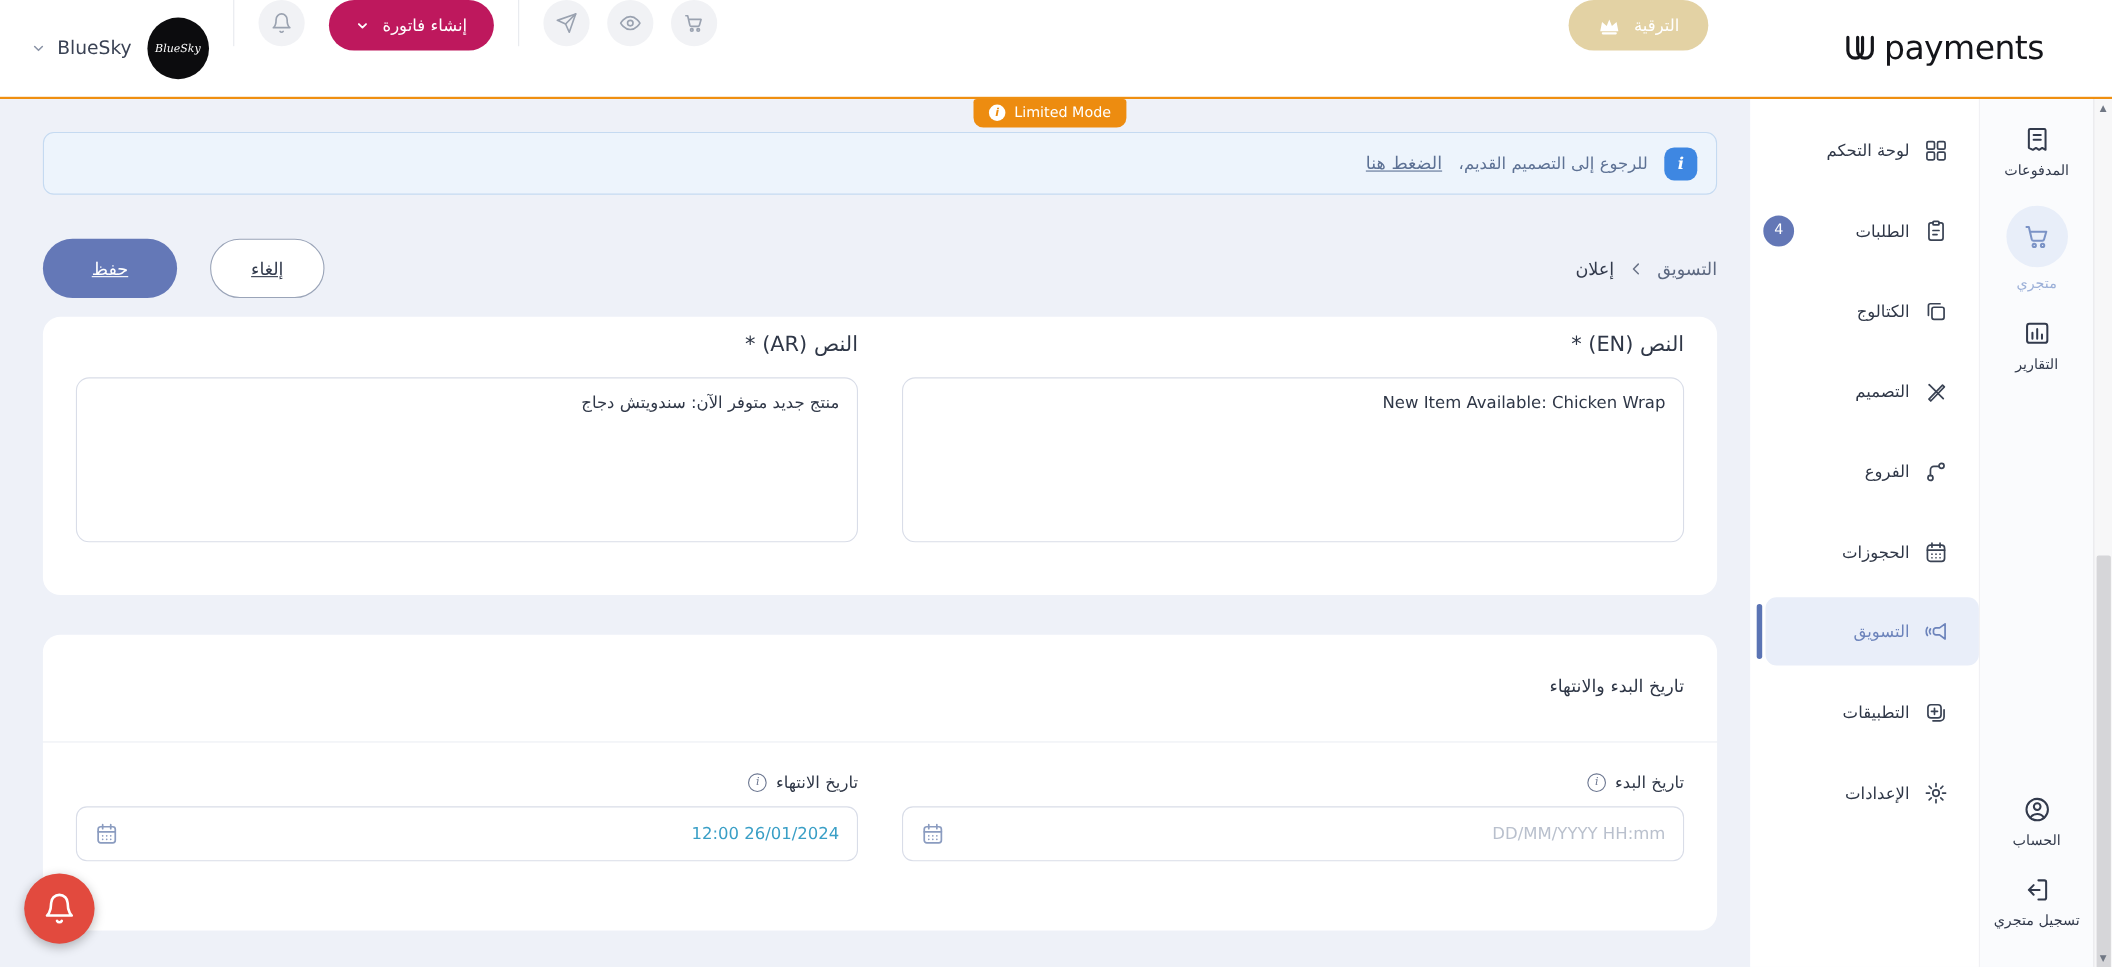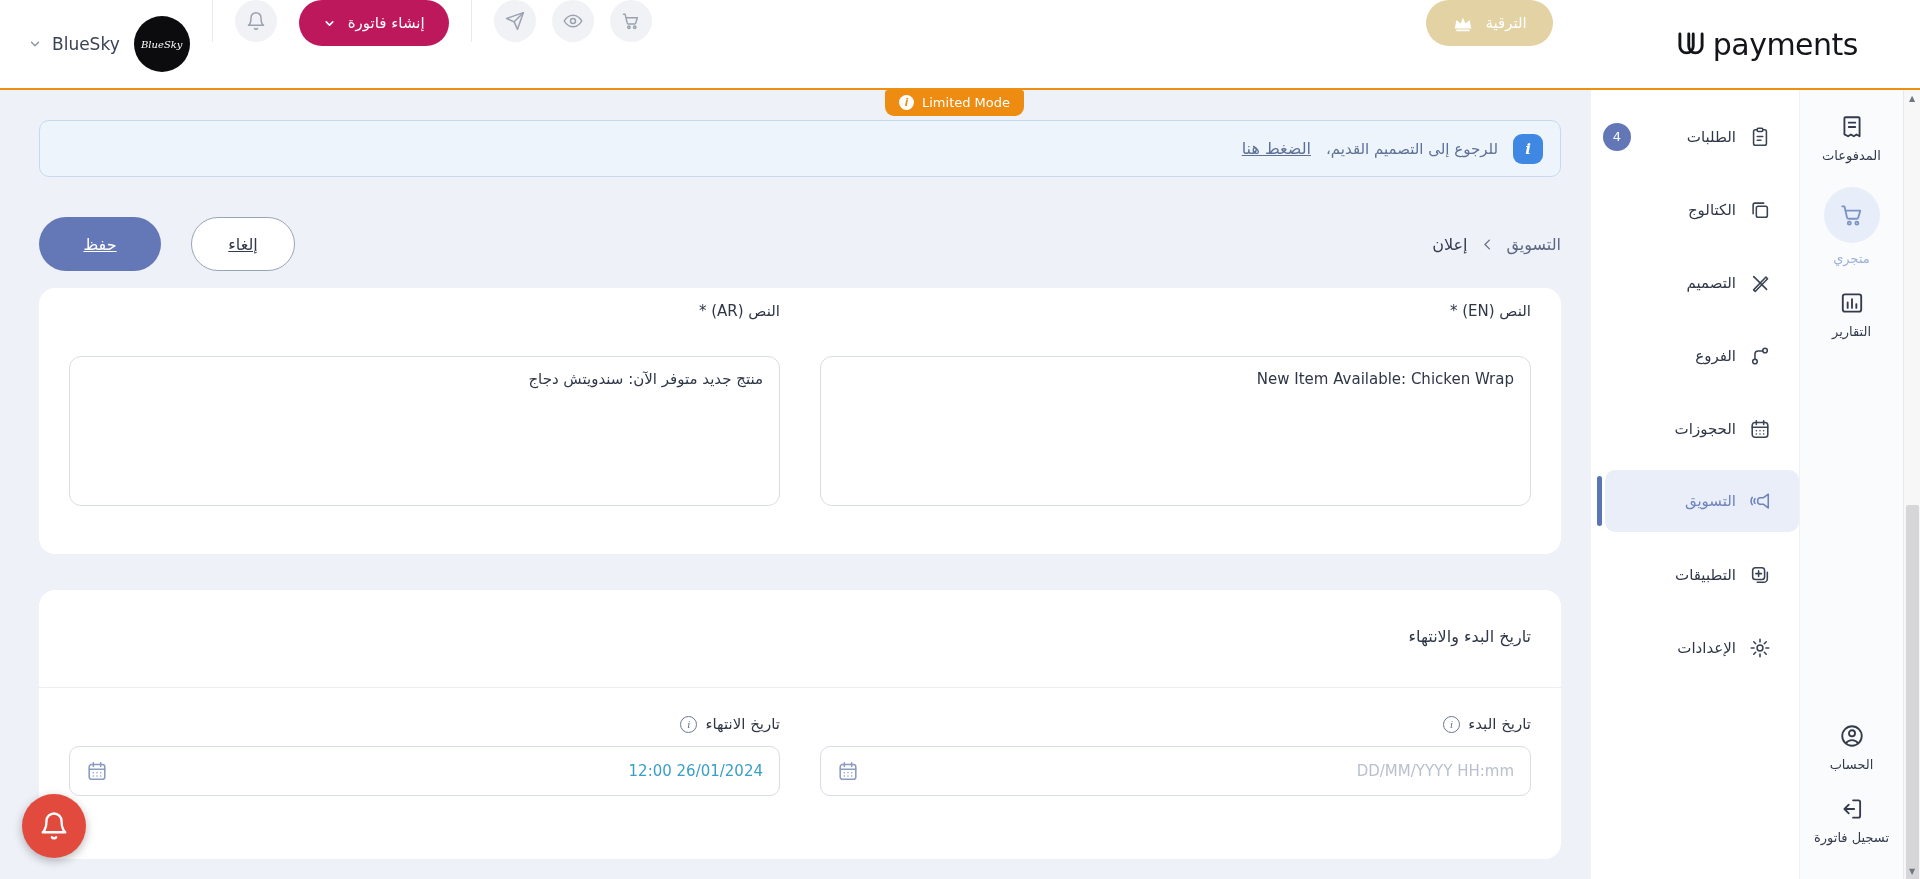--- a/index.html
+++ b/index.html
@@ -44,21 +44,21 @@
   .bc-parent { color:#5c6880; cursor:pointer; }
   .bc-chev { width:15px; height:15px; color:#6a7387; }
   .bc-current { color:#323a4c; }
   .tb-spacer { flex:1; }
   .btn-cancel { width:104px; height:54px; border-radius:27px; background:#fff; border:1px solid #9aa4b8; color:#323a4c; font-size:16px; font-family:inherit; text-decoration:underline; cursor:pointer; margin-left:30px; }
   .btn-save { width:122px; height:54px; border-radius:27px; background:#6478b7; border:none; color:#fff; font-size:16px; font-family:inherit; text-decoration:underline; cursor:pointer; }
 
   .card { margin:0 30px 0 39px; background:#fff; border-radius:16px; }
   .card-texts { margin-top:17px; padding:14px 30px 44px; display:flex; gap:40px; }
   .tcol { flex:1; }
-  .tcol label { display:block; font-size:15px; color:#2f3747; margin-bottom:36px; }
+  .tcol label { display:block; font-size:19px; color:#2f3747; margin-bottom:19px; }
   .tcol textarea { width:100%; height:150px; border:1.5px solid #d9dde8; border-radius:12px; padding:13px 16px; font-size:15px; color:#2f3747; font-family:inherit; resize:none; outline:none; background:#fff; }
 
   .card-dates { margin-top:36px; padding:0 30px; }
   .cd-head { padding:37px 0 41px; font-size:16px; color:#2f3747; }
   .cd-div { border-top:1px solid #eceef3; margin:0 -30px; }
   .cd-fields { display:flex; gap:40px; padding:27px 0 63px; }
   .dfield { flex:1; }
   .dlabel { display:flex; align-items:center; gap:8px; font-size:15px; color:#2f3747; margin-bottom:13px; }
   .info-o { width:17px; height:17px; border-radius:50%; border:1.2px solid #6b7690; color:#6b7690; font-size:10px; font-style:italic; font-family:"DejaVu Serif", serif; display:flex; align-items:center; justify-content:center; cursor:pointer; }
   .dinput { height:50px; border:1.5px solid #d9dde8; border-radius:10px; background:#fff; display:flex; align-items:center; direction:ltr; padding:0 16px; gap:12px; }
@@ -236,20 +236,29 @@
       <button class="fab-bell">
         <svg viewBox="0 0 24 24" fill="none" stroke="currentColor" stroke-width="1.9" stroke-linecap="round" stroke-linejoin="round">
             <path d="M18 8a6 6 0 0 0-12 0c0 7-3 9-3 9h18s-3-2-3-9"></path>
             <path d="M13.7 21a2 2 0 0 1-3.4 0"></path>
           </svg>
       </button>
     </main>
 
     <aside class="sidebar">
       <div class="s-item">
+        <svg viewBox="0 0 24 24" fill="none" stroke="currentColor" stroke-width="1.7" stroke-linejoin="round">
+            <rect x="3" y="3" width="7.5" height="7.5" rx="1.5"></rect>
+            <rect x="13.5" y="3" width="7.5" height="7.5" rx="1.5"></rect>
+            <rect x="3" y="13.5" width="7.5" height="7.5" rx="1.5"></rect>
+            <rect x="13.5" y="13.5" width="7.5" height="7.5" rx="1.5"></rect>
+          </svg>
+        <span>لوحة التحكم</span>
+      </div>
+      <div class="s-item">
         <svg viewBox="0 0 24 24" fill="none" stroke="currentColor" stroke-width="1.7" stroke-linecap="round" stroke-linejoin="round">
             <path d="M9 4H7a2 2 0 0 0-2 2v13a2 2 0 0 0 2 2h10a2 2 0 0 0 2-2V6a2 2 0 0 0-2-2h-2"></path>
             <rect x="9" y="2.5" width="6" height="3.5" rx="1"></rect>
             <path d="M9 11.5h6M9 15.5h4"></path>
           </svg>
         <span>الطلبات</span>
         <span class="s-badge">4</span>
       </div>
       <div class="s-item">
         <svg viewBox="0 0 24 24" fill="none" stroke="currentColor" stroke-width="1.7" stroke-linecap="round" stroke-linejoin="round">
@@ -337,21 +346,21 @@
             <circle cx="12" cy="9.5" r="2.8"></circle>
             <path d="M6.3 18.7a7 7 0 0 1 11.4 0"></path>
           </svg>
         <span>الحساب</span>
       </div>
       <div class="r-item">
         <svg viewBox="0 0 24 24" fill="none" stroke="currentColor" stroke-width="1.7" stroke-linecap="round" stroke-linejoin="round">
             <path d="M13 4h5a1.5 1.5 0 0 1 1.5 1.5v13A1.5 1.5 0 0 1 18 20h-5"></path>
             <path d="M9 8l-4 4 4 4M5 12h9"></path>
           </svg>
-        <span>تسجيل فاتورة</span>
+        <span>تسجيل متجري</span>
       </div>
     </aside>
 
     <div class="scrollbar">
       <div class="sb-arrow sb-up">▲</div>
       <div class="sb-thumb"></div>
       <div class="sb-arrow sb-down">▼</div>
     </div>
 
   </div>

